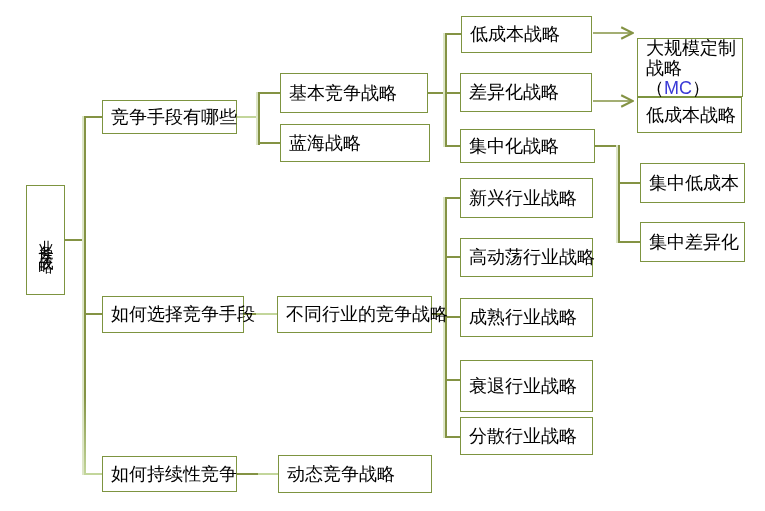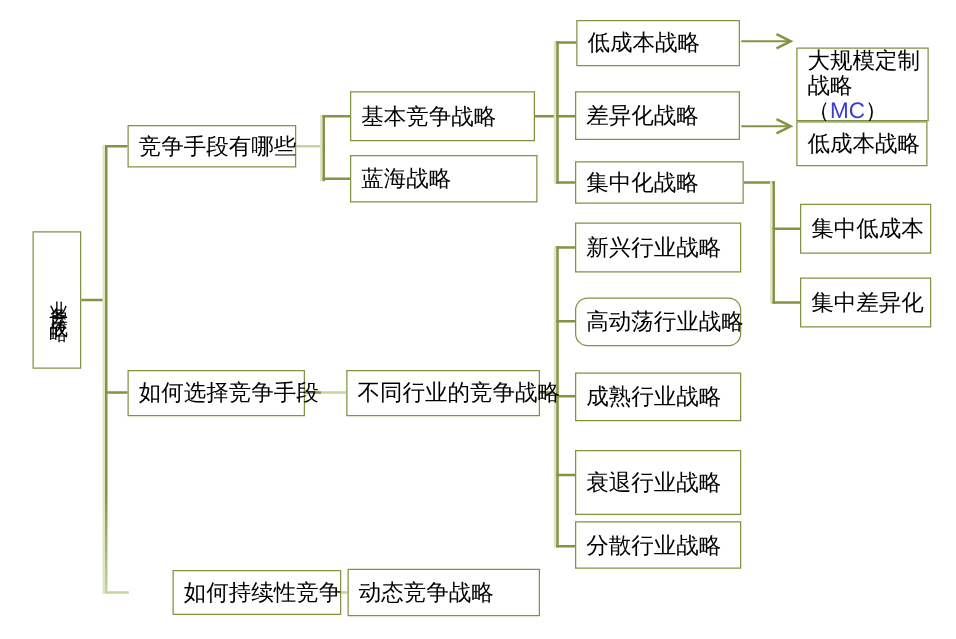--- a/index.html
+++ b/index.html
@@ -76,21 +76,21 @@
   <div class="box root-box" style="left:26px;top:185px;width:39px;height:110px;">
     <span>业务层战略</span>
   </div>
 
   <div class="box" style="left:102px;top:100px;width:135px;height:34px;">
     <span>竞争手段有哪些</span>
   </div>
   <div class="box" style="left:102px;top:296px;width:142px;height:37px;">
     <span>如何选择竞争手段</span>
   </div>
-  <div class="box" style="left:102px;top:456px;width:135px;height:36px;margin-left:36px;">
+  <div class="box" style="left:102px;top:456px;width:135px;height:36px;">
     <span>如何持续性竞争</span>
   </div>
 
   <div class="box" style="left:280px;top:73px;width:148px;height:40px;">
     <span>基本竞争战略</span>
   </div>
   <div class="box" style="left:280px;top:124px;width:150px;height:38px;">
     <span>蓝海战略</span>
   </div>
   <div class="box" style="left:277px;top:296px;width:155px;height:37px;">
@@ -105,21 +105,21 @@
   </div>
   <div class="box" style="left:460px;top:73px;width:132px;height:39px;">
     <span>差异化战略</span>
   </div>
   <div class="box" style="left:460px;top:129px;width:135px;height:34px;">
     <span>集中化战略</span>
   </div>
   <div class="box" style="left:460px;top:178px;width:133px;height:40px;">
     <span>新兴行业战略</span>
   </div>
-  <div class="box" style="left:460px;top:238px;width:133px;height:39px;border-radius:10px;">
+  <div class="box" style="left:460px;top:238px;width:133px;height:39px;">
     <span>高动荡行业战略</span>
   </div>
   <div class="box" style="left:460px;top:298px;width:133px;height:39px;">
     <span>成熟行业战略</span>
   </div>
   <div class="box" style="left:460px;top:360px;width:133px;height:52px;">
     <span>衰退行业战略</span>
   </div>
   <div class="box" style="left:460px;top:417px;width:133px;height:38px;">
     <span>分散行业战略</span>

